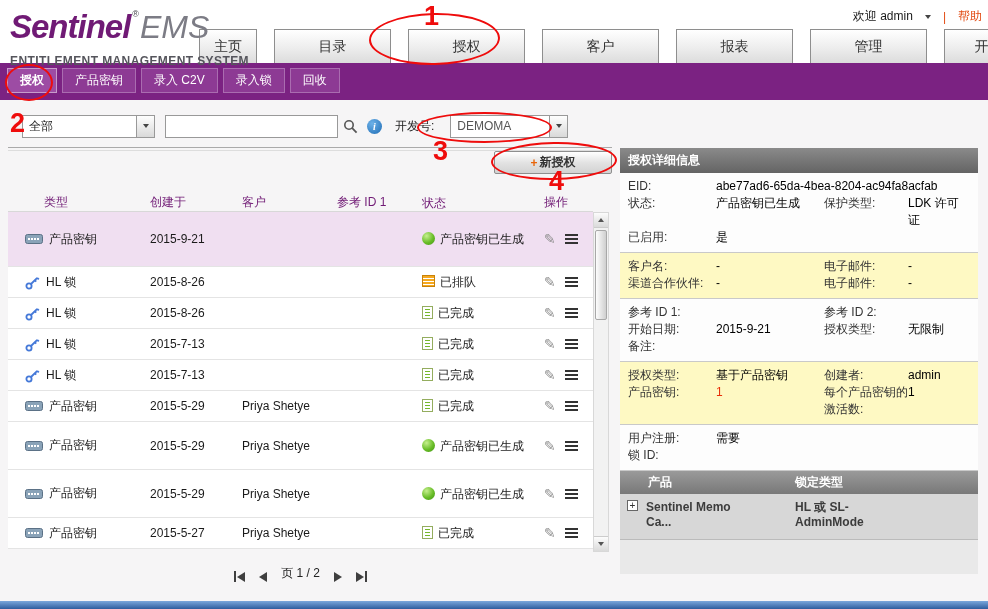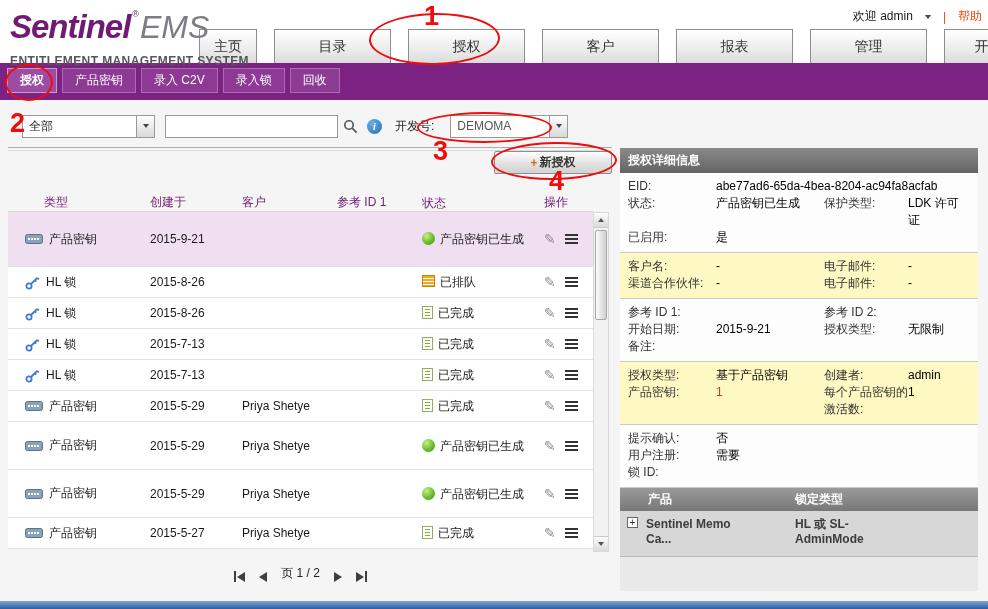--- a/index.html
+++ b/index.html
@@ -579,24 +579,20 @@
       <div class="frow">
         <span class="lbl">产品密钥:</span>
         <span class="val red">1</span>
         <span class="lbl">每个产品密钥的激活数:</span>
         <span class="val">1</span>
       </div>
     </div>
 
     <div class="dsec">
       <div class="frow">
-        <span class="lbl">提示确认:</span>
-        <span class="val">否</span>
-      </div>
-      <div class="frow">
         <span class="lbl">用户注册:</span>
         <span class="val">需要</span>
       </div>
       <div class="frow">
         <span class="lbl">锁 ID:</span>
         <span class="val"></span>
       </div>
     </div>
 
     <div class="ptable">

